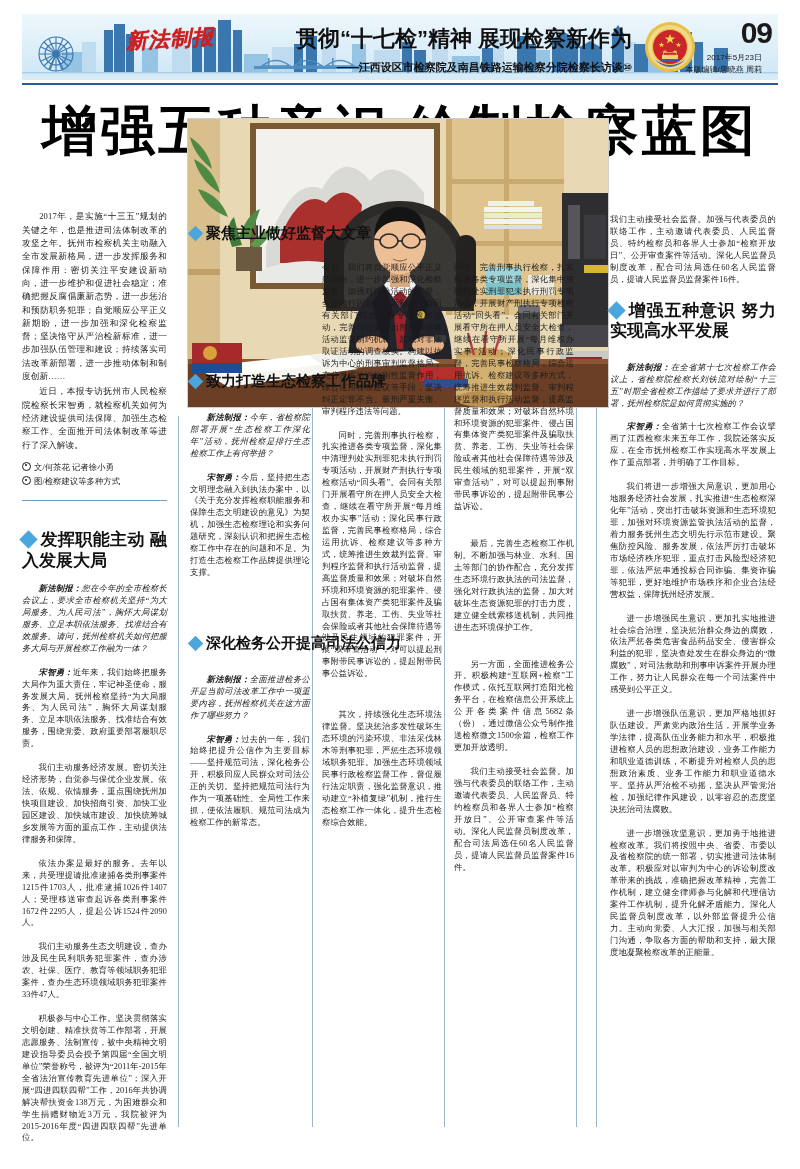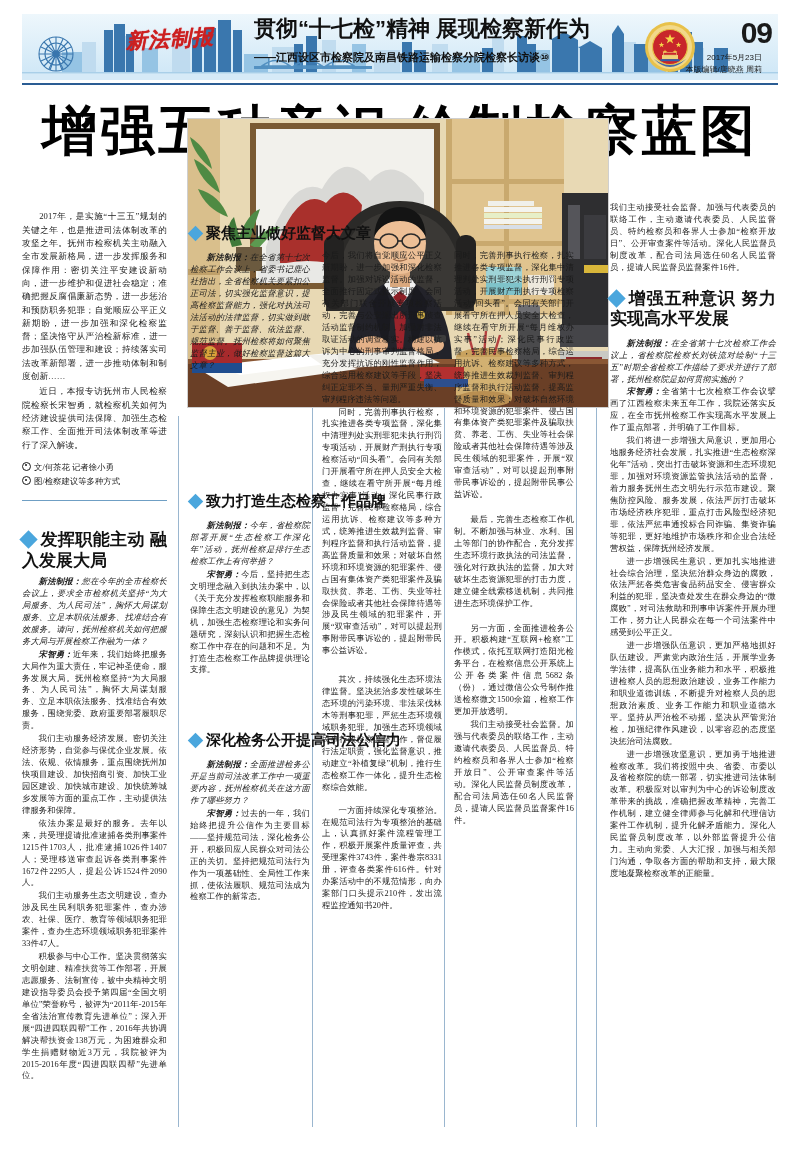--- a/index.html
+++ b/index.html
@@ -39,25 +39,24 @@
     font-style: italic;
     color: #cc1f20;
     letter-spacing: 1px;
     text-shadow: 0 0 1px #cc1f20;
     transform: rotate(-3deg);
     z-index: 5;
   }
   .mast-title {
     position: absolute;
     left: 220px;
-    top: 0;
+    top: 10px;
     width: 390px;
-    text-align: left;
+    text-align: right;
     z-index: 5;
-    padding-left: 12px;
   }
   .mast-title .line1 {
     font-family: "Liberation Sans", "DejaVu Sans", sans-serif;
     font-size: 22px;
     font-weight: bold;
     color: #101010;
     letter-spacing: 0px;
     white-space: nowrap;
   }
   .mast-title .line2 {
@@ -139,21 +138,21 @@
   .col {
     position: absolute;
     top: 0;
     font-size: 8.3px;
     line-height: 1.44;
     color: #1b1b1b;
     text-align: justify;
     font-family: "Liberation Serif", "DejaVu Serif", serif;
   }
   .col p {
-    margin: 0 0 1px 0;
+    margin: 12px 0 1px 0;
     text-indent: 2em;
     letter-spacing: 0.1px;
   }
   .col p.noindent { text-indent: 0; }
 
   
   #col1 { left: 0px;   width: 145px; }
   #col2 { left: 168px; width: 120px; }
   #col3 { left: 300px; width: 120px; }
   #col4 { left: 432px; width: 120px; }
@@ -548,21 +547,20 @@
     <p>我们主动服务生态文明建设，查办涉及民生民利职务犯罪案件，查办涉农、社保、医疗、教育等领域职务犯罪案件，查办生态环境领域职务犯罪案件33件47人。</p>
     <p>积极参与中心工作。坚决贯彻落实文明创建、精准扶贫等工作部署，开展志愿服务、法制宣传，被中央精神文明建设指导委员会授予第四届“全国文明单位”荣誉称号，被评为“2011年-2015年全省法治宣传教育先进单位”；深入开展“四进四联四帮”工作，2016年共协调解决帮扶资金138万元，为困难群众和学生捐赠财物近3万元，我院被评为2015-2016年度“四进四联四帮”先进单位。</p>
   </div>
 
   <div class="col" id="col2">
     <div style="height:22px"></div>
     <div class="sec-head mid" style="width:250px; white-space:nowrap;">
       <span class="diamond sm"></span><span>聚焦主业做好监督大文章</span>
     </div>
     <div style="height:4px"></div>
-    <p class="italicblock"><span class="qa-lead">新法制报：</span><span>在全省第十七次检察工作会议上，省委书记鹿心社指出，全省检察机关要紧扣公正司法，切实强化监督意识，提高检察监督能力，强化对执法司法活动的法律监督，切实做到敢于监督、善于监督、依法监督、规范监督。抚州检察将如何聚焦监督主业，做好检察监督这篇大文章？</span></p>
 
     <div style="height:120px"></div>
     <div class="sec-head mid" style="width:250px; white-space:nowrap;">
       <span class="diamond sm"></span><span>致力打造生态检察工作品牌</span>
     </div>
     <div style="height:4px"></div>
     <p class="italicblock"><span class="qa-lead">新法制报：</span><span>今年，省检察院部署开展“生态检察工作深化年”活动，抚州检察是排行生态检察工作上有何举措？</span></p>
     <p><span class="qa-lead">宋智勇：</span><span>今后，坚持把生态文明理念融入到执法办案中，以《关于充分发挥检察职能服务和保障生态文明建设的意见》为契机，加强生态检察理论和实务问题研究，深刻认识和把握生态检察工作中存在的问题和不足。为打造生态检察工作品牌提供理论支撑。</span></p>
 
     <div style="height:54px"></div>
@@ -574,21 +572,20 @@
     <p><span class="qa-lead">宋智勇：</span><span>过去的一年，我们始终把提升公信作为主要目标——坚持规范司法，深化检务公开，积极回应人民群众对司法公正的关切。坚持把规范司法行为作为一项基础性、全局性工作来抓，使依法履职、规范司法成为检察工作的新常态。</span></p>
   </div>
 
   <div class="col" id="col3">
     <div style="height:48px"></div>
     <p class="noindent">今后，我们将自觉顺应公平正义新期盼，进一步加强和深化检察监督。加强对诉讼活动的监督，全面推行固定式批示制度，会同有关部门联合开展专项检察活动，完善与公安派出所刑事侦查活动监督制约机制，加强对非法取证活动的调查核实。构建以抗诉为中心的刑事审判监督格局，充分发挥抗诉的刚性监督作用，综合运用检察建议等手段，坚决纠正定罪不当、量刑严重失衡、审判程序违法等问题。</p>
     <p>同时，完善刑事执行检察，扎实推进各类专项监督，深化集中清理判处实刑罪犯未执行刑罚专项活动，开展财产刑执行专项检察活动“回头看”。会同有关部门开展看守所在押人员安全大检查，继续在看守所开展“每月维权办实事”活动；深化民事行政监督，完善民事检察格局，综合运用抗诉、检察建议等多种方式，统筹推进生效裁判监督、审判程序监督和执行活动监督，提高监督质量和效果；对破坏自然环境和环境资源的犯罪案件、侵占国有集体资产类犯罪案件及骗取扶贫、养老、工伤、失业等社会保险或者其他社会保障待遇等涉及民生领域的犯罪案件，开展“双审查活动”，对可以提起刑事附带民事诉讼的，提起附带民事公益诉讼。</p>
     <div style="height:16px"></div>
     <p>其次，持续强化生态环境法律监督。坚决惩治多发性破坏生态环境的污染环境、非法采伐林木等刑事犯罪，严惩生态环境领域职务犯罪。加强生态环境领域民事行政检察监督工作，督促履行法定职责，强化监督意识，推动建立“补植复绿”机制，推行生态检察工作一体化，提升生态检察综合效能。</p>
     <div style="height:10px"></div>
-    <p>一方面持续深化专项整治。在规范司法行为专项整治的基础上，认真抓好案件流程管理工作，积极开展案件质量评查，共受理案件3743件，案件卷宗8331册，评查各类案件616件。针对办案活动中的不规范情形，向办案部门口头提示210件，发出流程监控通知书20件。</p>
   </div>
 
   <div class="col" id="col4">
     <div style="height:48px"></div>
     <p class="noindent">同时，完善刑事执行检察，扎实推进各类专项监督，深化集中清理判处实刑罪犯未执行刑罚专项活动，开展财产刑执行专项检察活动“回头看”。会同有关部门开展看守所在押人员安全大检查，继续在看守所开展“每月维权办实事”活动；深化民事行政监督，完善民事检察格局，综合运用抗诉、检察建议等多种方式，统筹推进生效裁判监督、审判程序监督和执行活动监督，提高监督质量和效果；对破坏自然环境和环境资源的犯罪案件、侵占国有集体资产类犯罪案件及骗取扶贫、养老、工伤、失业等社会保险或者其他社会保障待遇等涉及民生领域的犯罪案件，开展“双审查活动”，对可以提起刑事附带民事诉讼的，提起附带民事公益诉讼。</p>
     <div style="height:12px"></div>
     <p>最后，完善生态检察工作机制。不断加强与林业、水利、国土等部门的协作配合，充分发挥生态环境行政执法的司法监督，强化对行政执法的监督，加大对破坏生态资源犯罪的打击力度，建立健全线索移送机制，共同推进生态环境保护工作。</p>
     <div style="height:12px"></div>
     <p>另一方面，全面推进检务公开。积极构建“互联网+检察”工作模式，依托互联网打造阳光检务平台，在检察信息公开系统上公开各类案件信息5682条（份），通过微信公众号制作推送检察微文1500余篇，检察工作更加开放透明。</p>
     <p>我们主动接受社会监督。加强与代表委员的联络工作，主动邀请代表委员、人民监督员、特约检察员和各界人士参加“检察开放日”、公开审查案件等活动。深化人民监督员制度改革，配合司法局选任60名人民监督员，提请人民监督员监督案件16件。</p>

